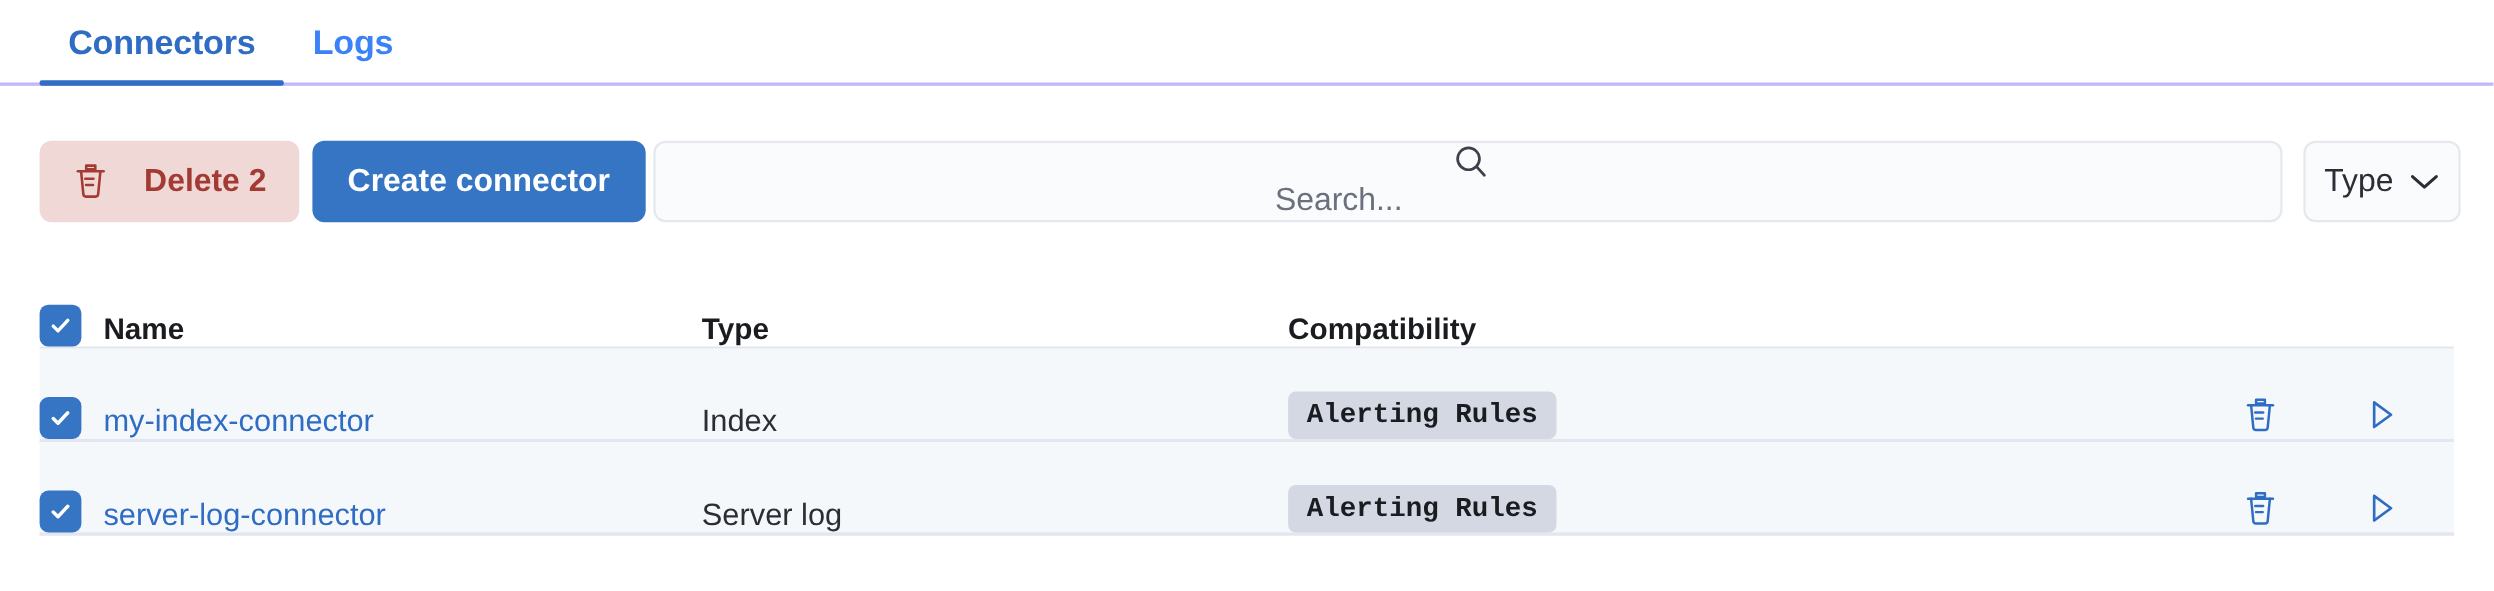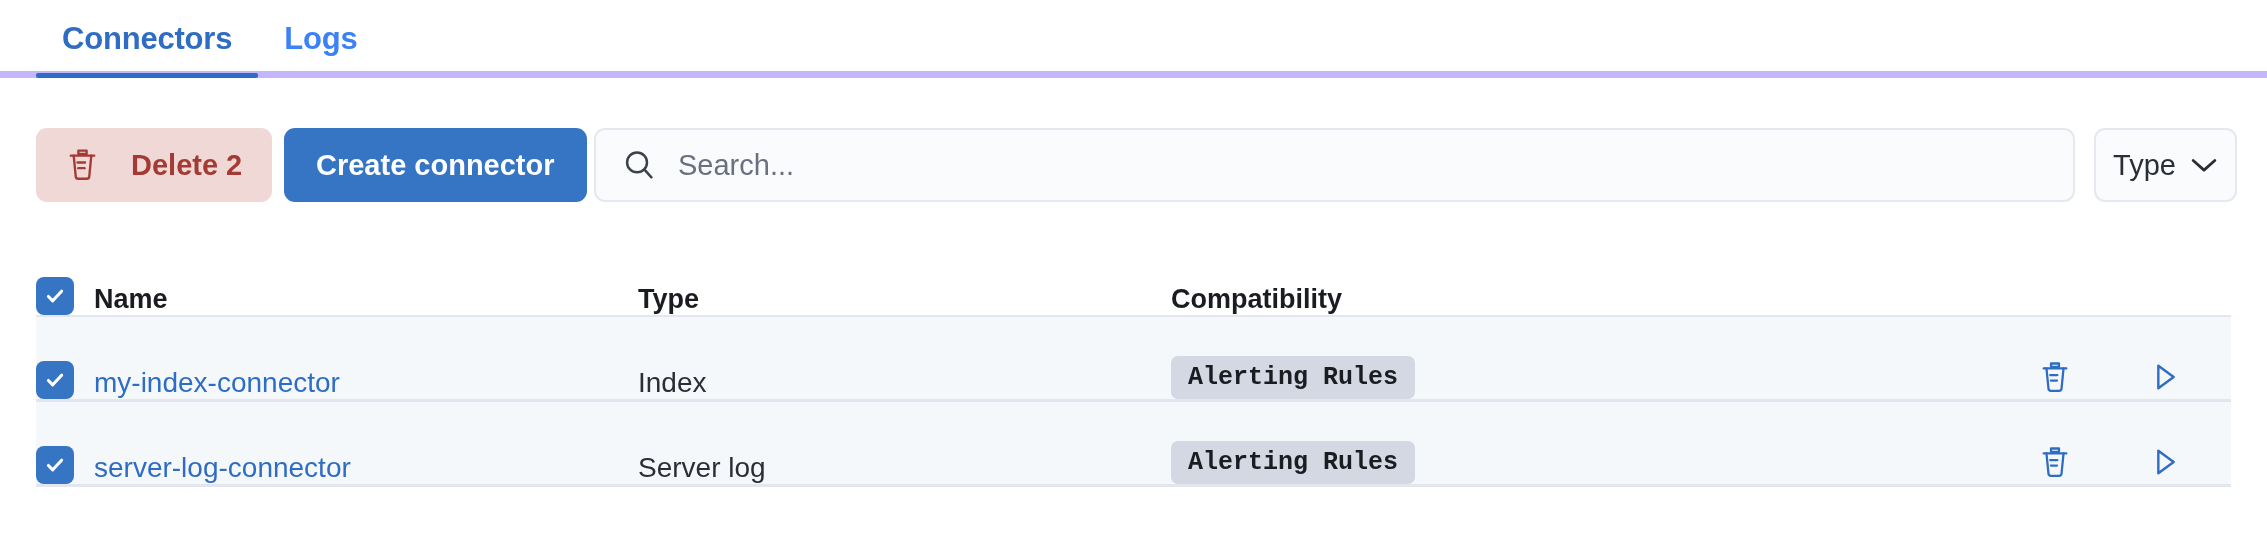--- a/index.html
+++ b/index.html
@@ -21,21 +21,21 @@
     height: 537px;
   }
 
   
   .tabbar {
     position: absolute;
     left: 0;
     top: 0;
     width: 2267px;
     height: 78px;
-    border-bottom: 7px solid #c4b5fd;
+    border-bottom: 3px solid #c4b5fd;
     box-sizing: border-box;
   }
   .tabs {
     position: absolute;
     left: 36px;
     top: 0;
     display: flex;
     align-items: flex-start;
     gap: 0;
     height: 78px;
@@ -125,20 +125,21 @@
     top: 0;
     width: 1481px;
     height: 74px;
     background: #fafbfd;
     border: 2px solid #e6e8ef;
     border-radius: 11px;
     box-sizing: border-box;
     display: flex;
     align-items: center;
     padding-left: 26px;
+    flex-direction: column;
   }
   .searchbox .search-ico {
     display: flex;
     align-items: center;
     flex: 0 0 auto;
     margin-right: 22px;
   }
   .searchbox input {
     flex: 1 1 auto;
     border: none;

